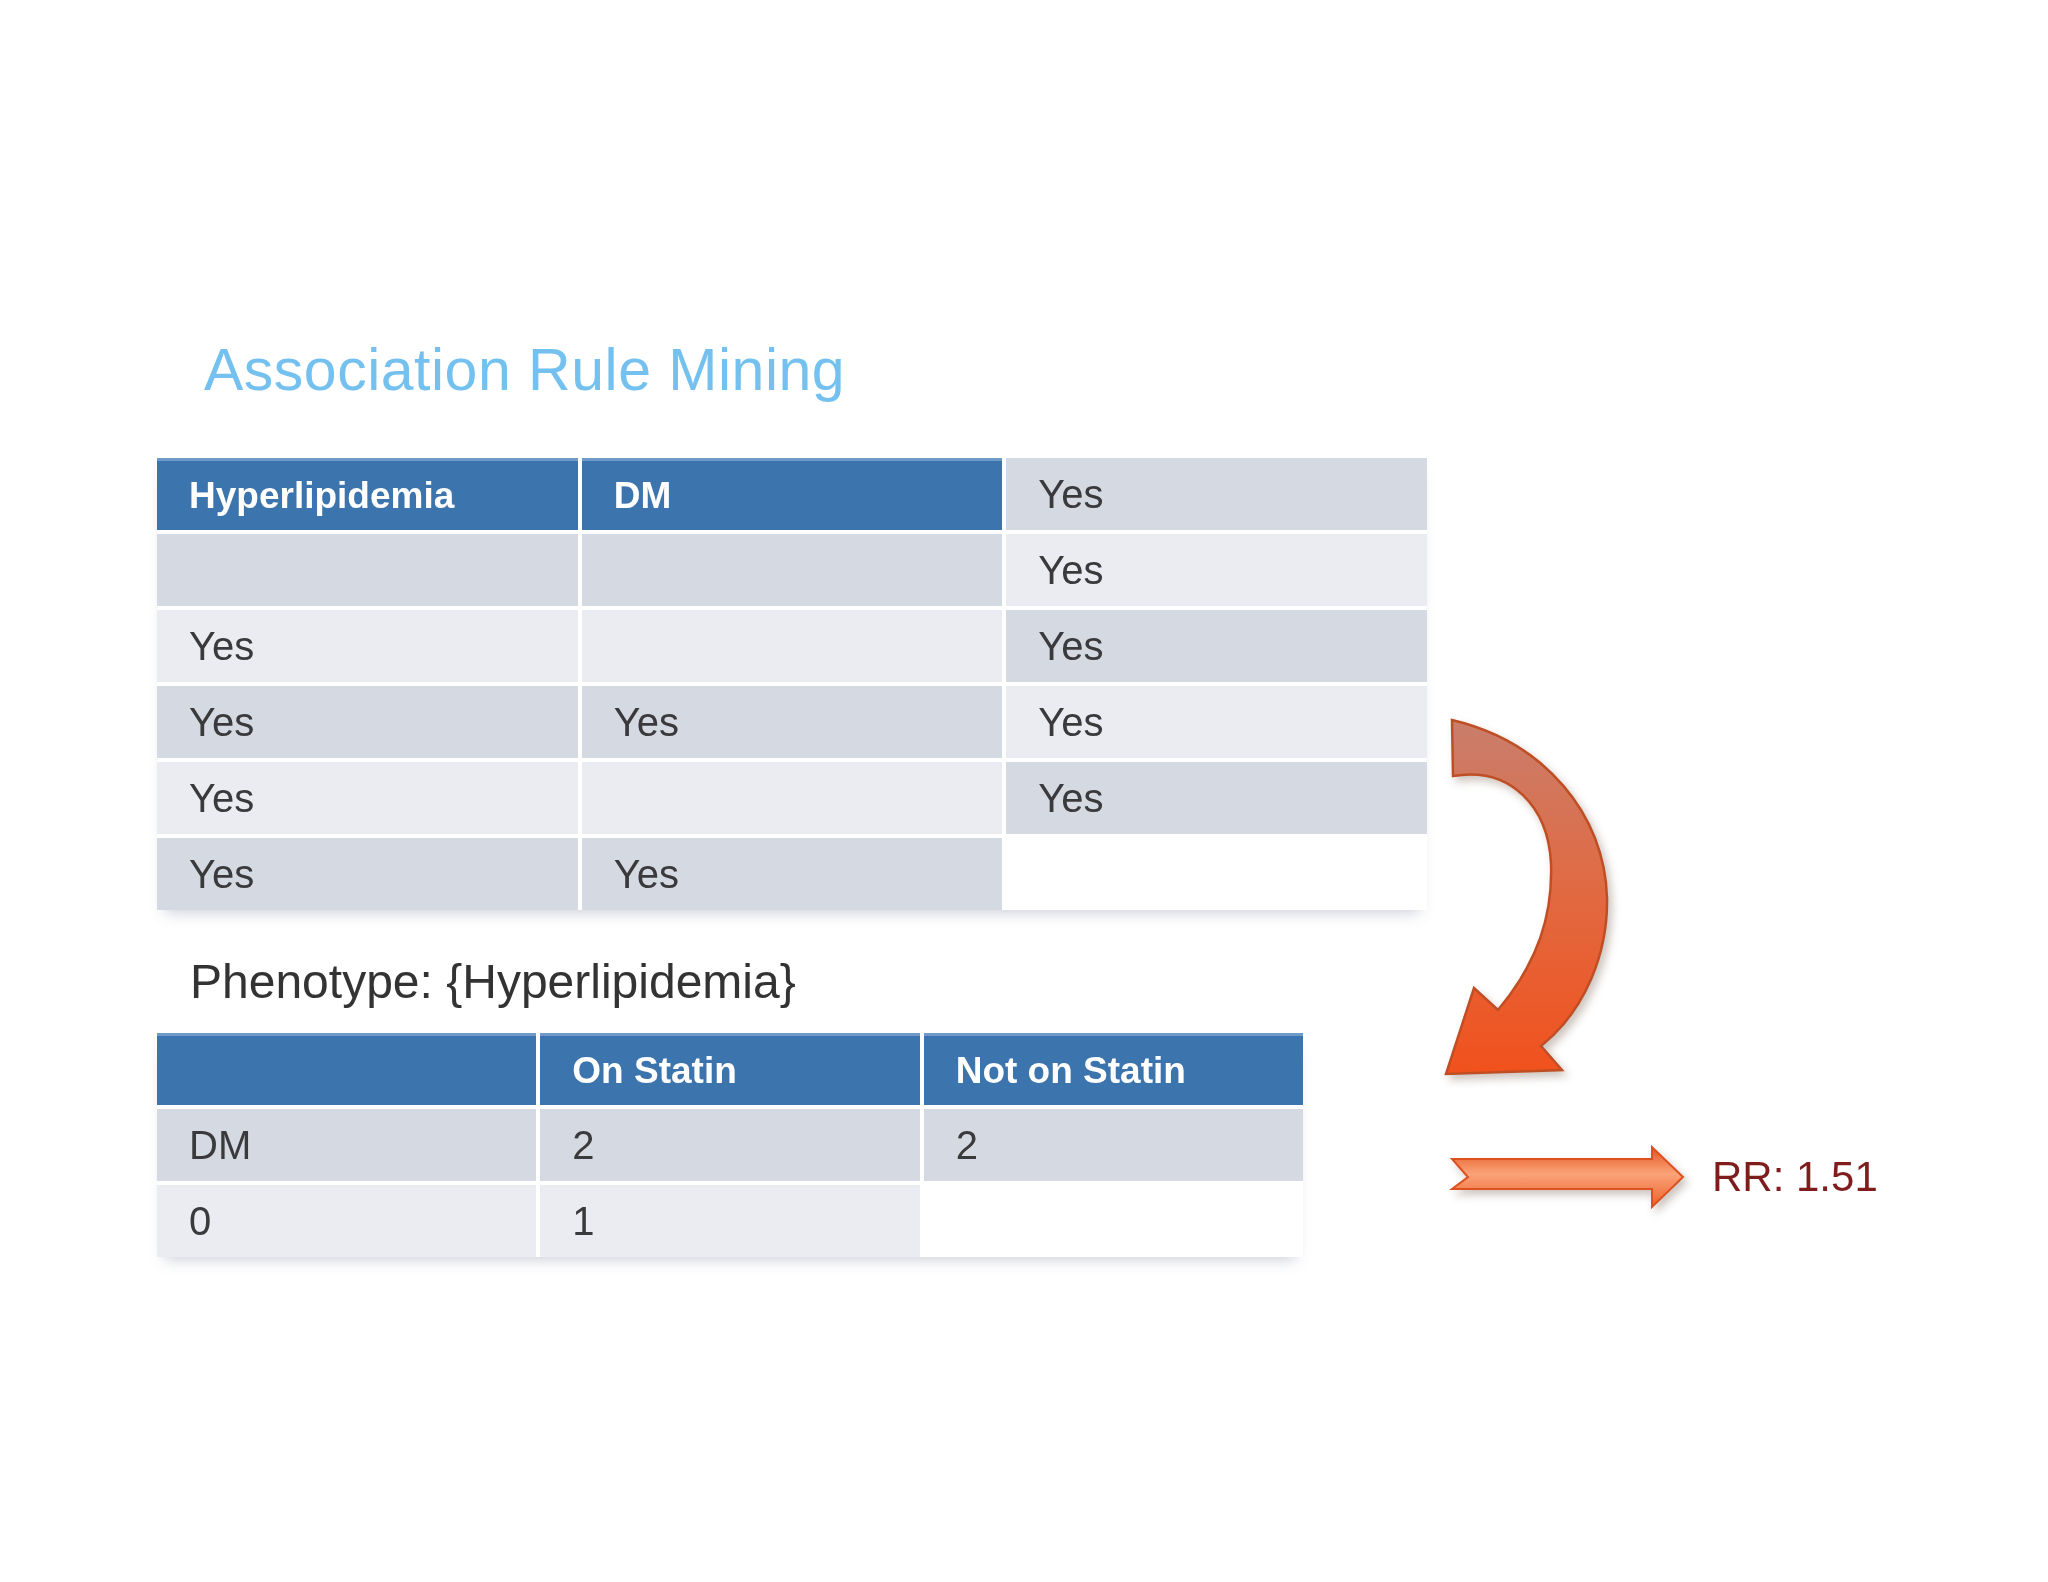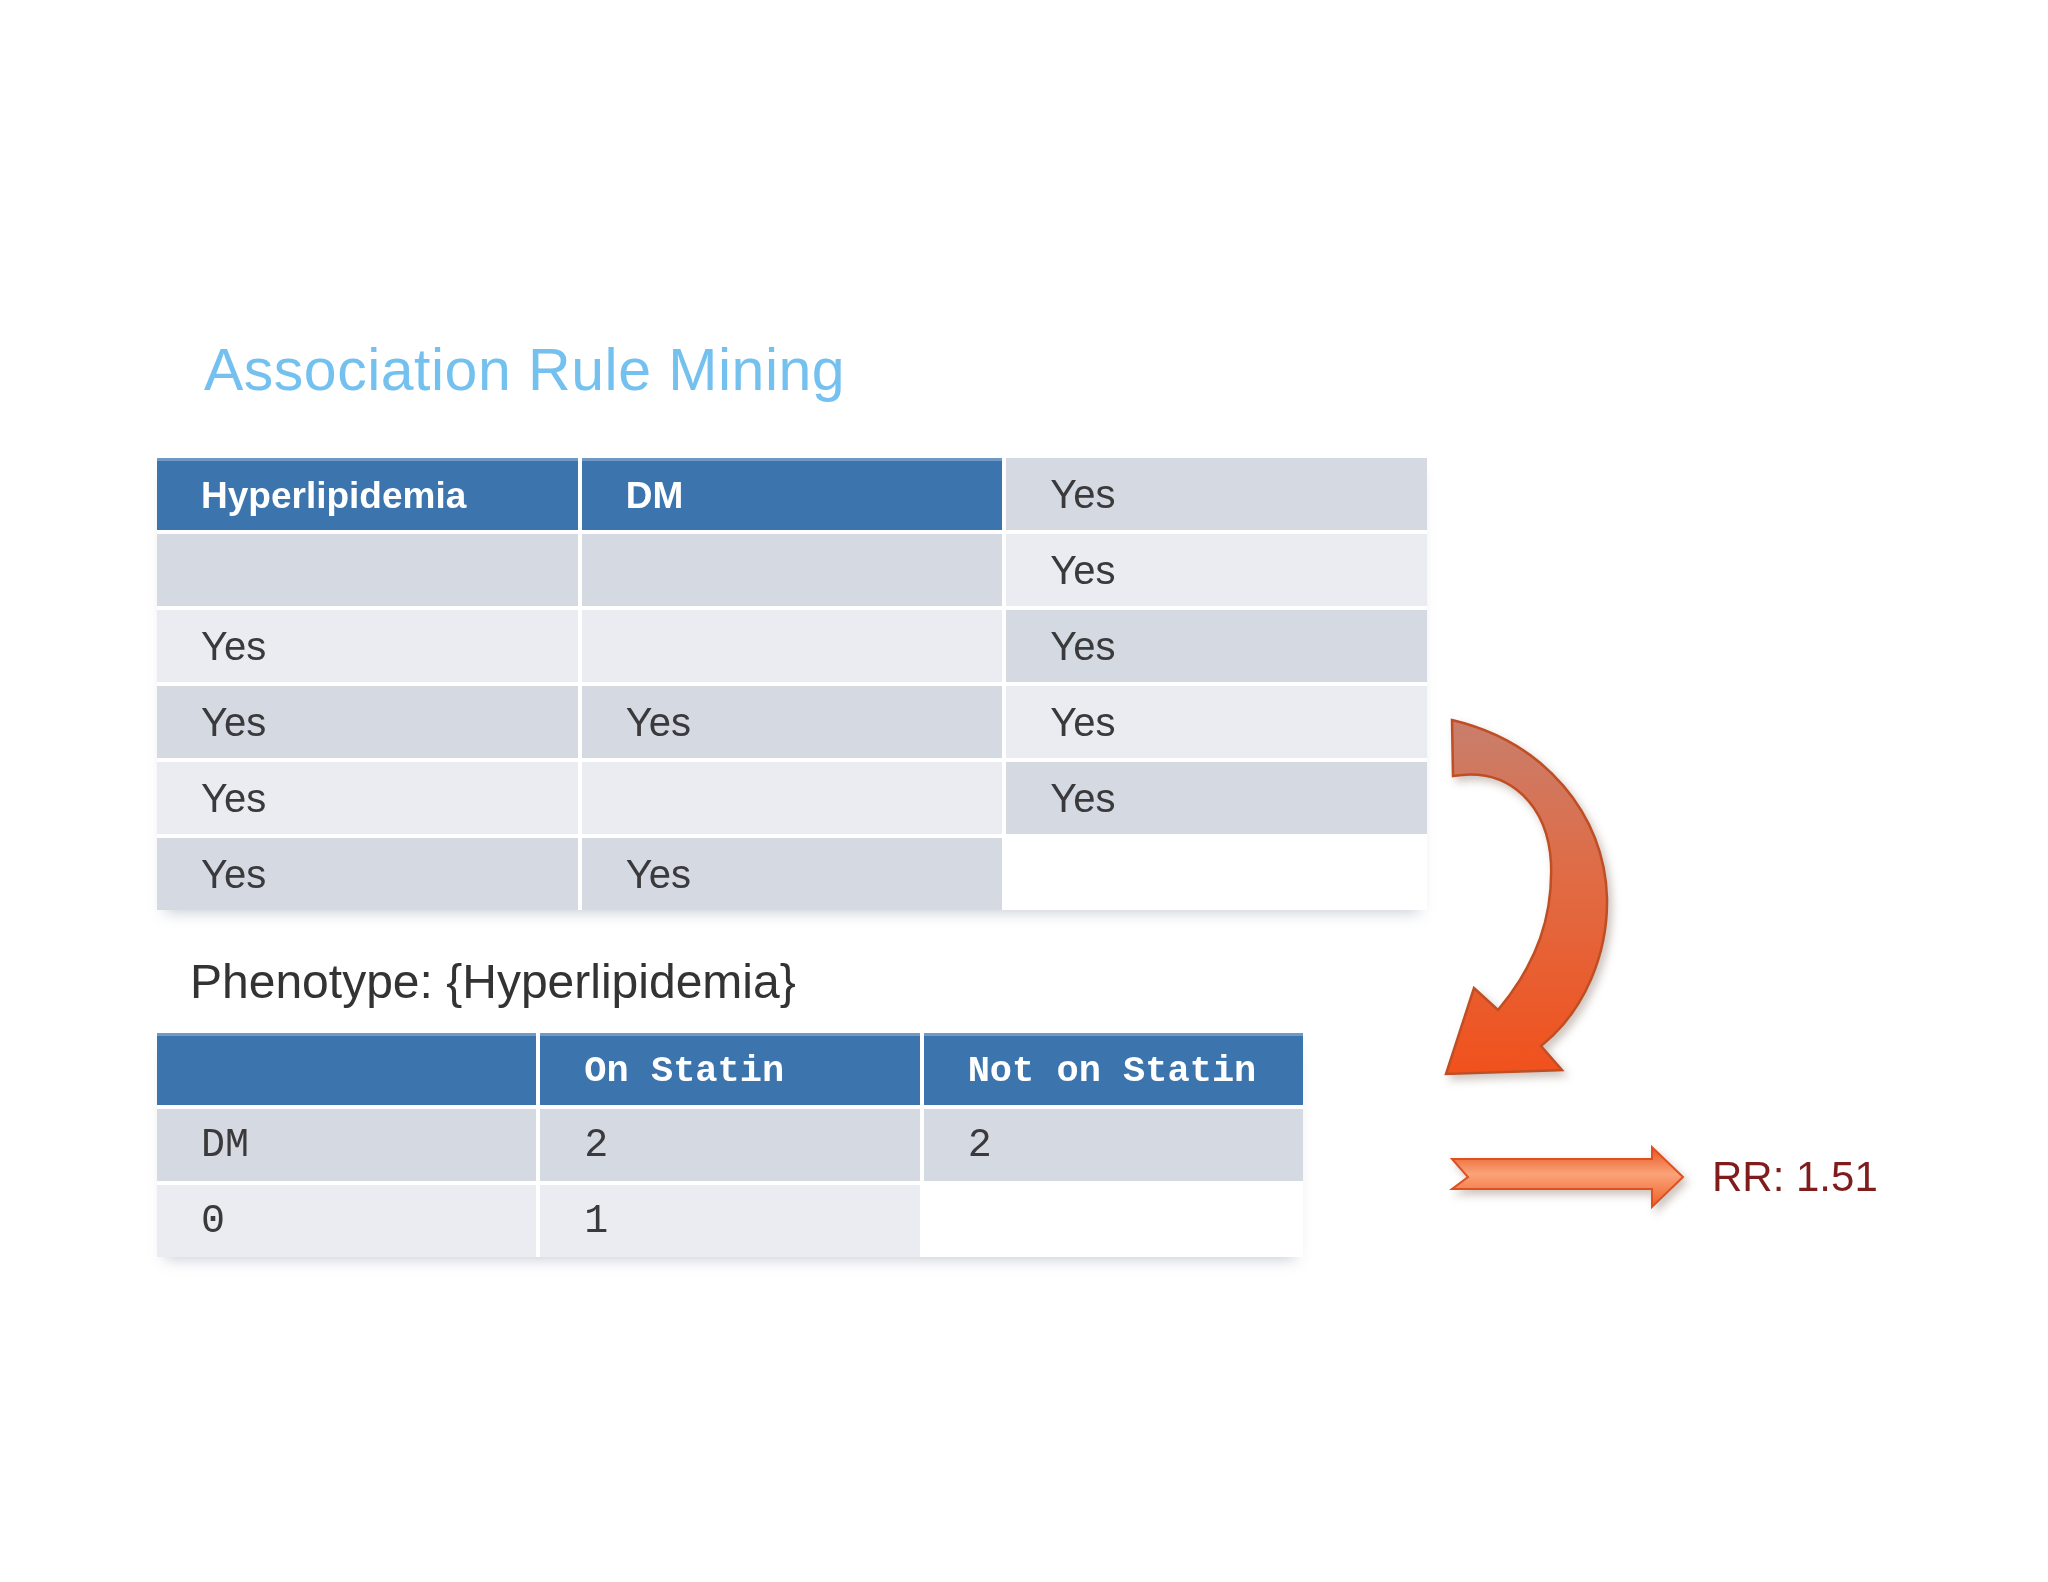--- a/index.html
+++ b/index.html
@@ -20,25 +20,25 @@
 
   
   .tbl{
     display:grid;
     grid-template-columns:1fr 1fr 1fr;
     gap:4px;
     background:#ffffff;
     box-shadow:0 10px 14px -8px rgba(130,140,160,0.45);
   }
   #table1{left:157px;top:458px;width:1270px;grid-auto-rows:72px;}
-  #table2{left:157px;top:1033px;width:1146px;grid-auto-rows:72px;font-family:Liberation Mono, monospace;}
+  #table2{left:157px;top:1033px;width:1146px;grid-auto-rows:72px;}
 
   .cell{
     display:flex;align-items:center;
-    padding-left:44px;
+    padding-left:32px;
     font-size:40px;color:#3a3a3c;
     overflow:hidden;white-space:nowrap;
   }
   .cell.head{
     background:#3c74ad;
     border-top:3px solid #6f99c6;
     color:#ffffff;font-weight:bold;font-size:37px;
   }
   .cell.dark{background:#d5d9e2;}
   .cell.light{background:#ebecf2;}

